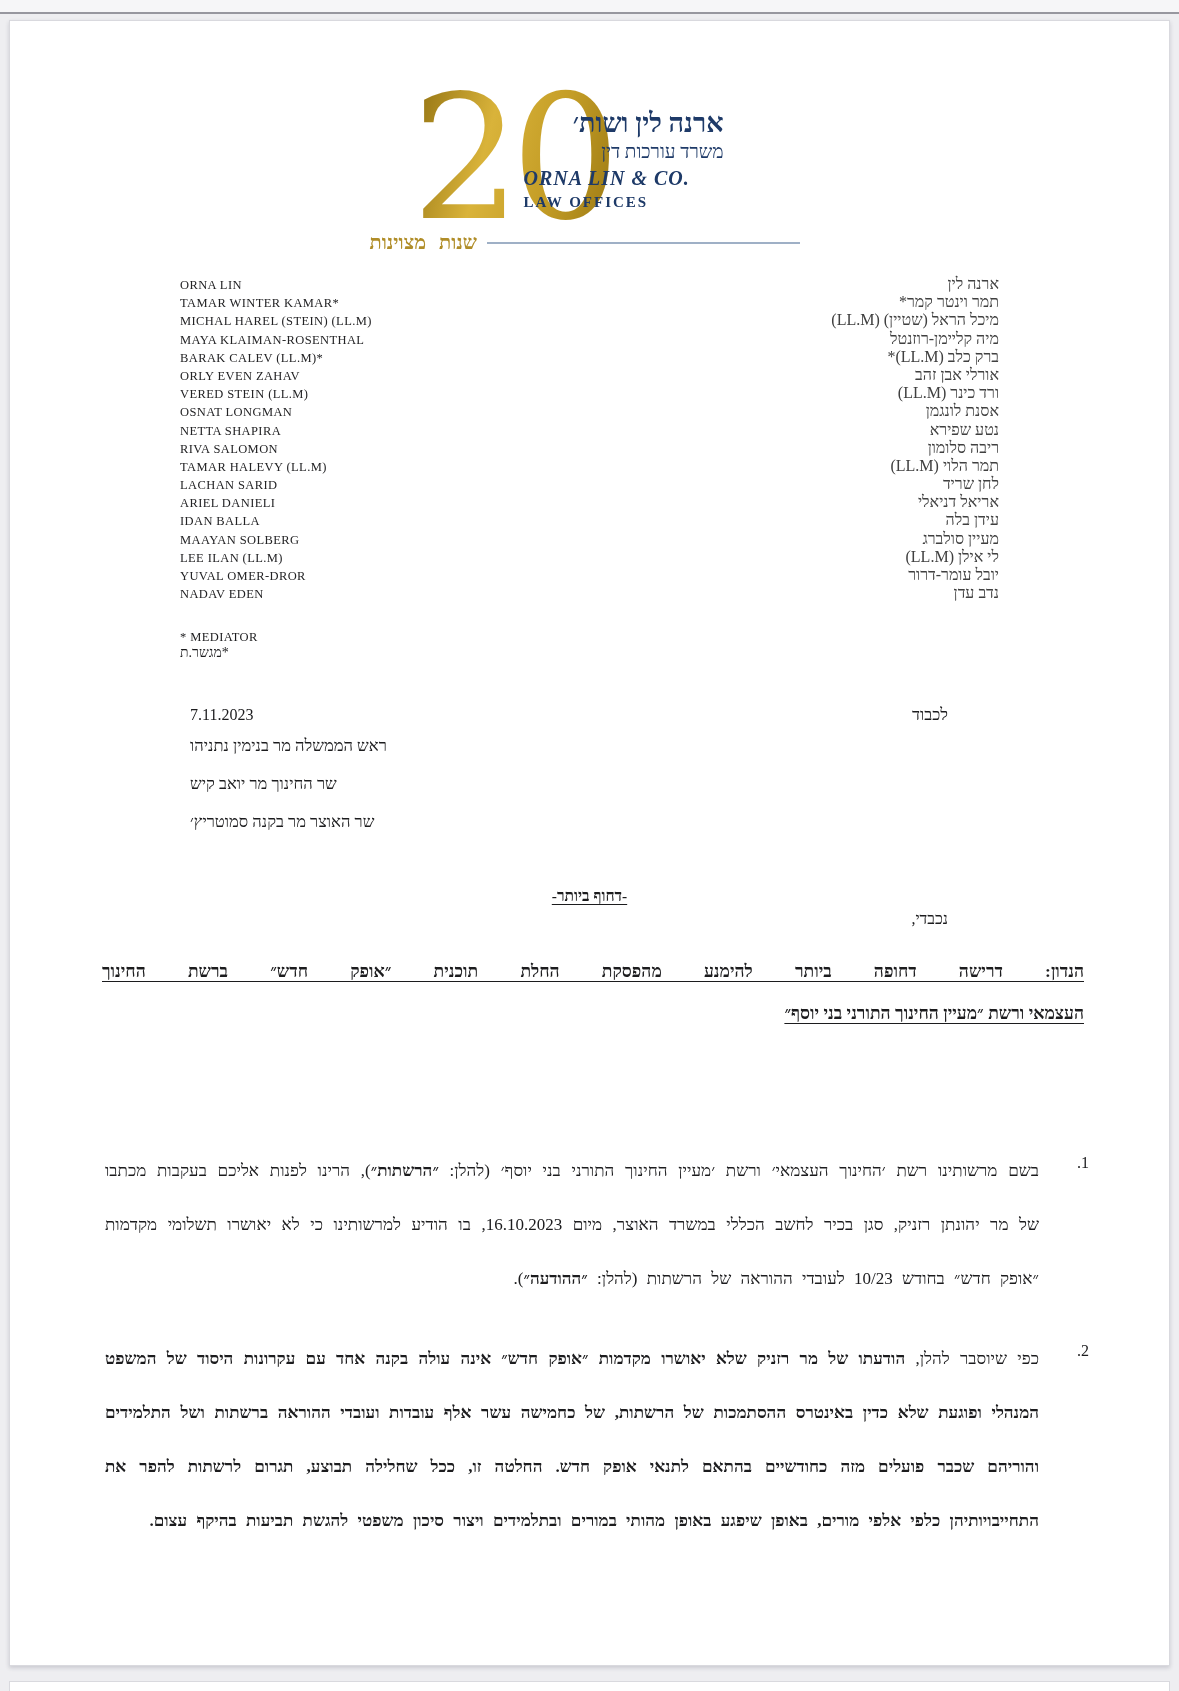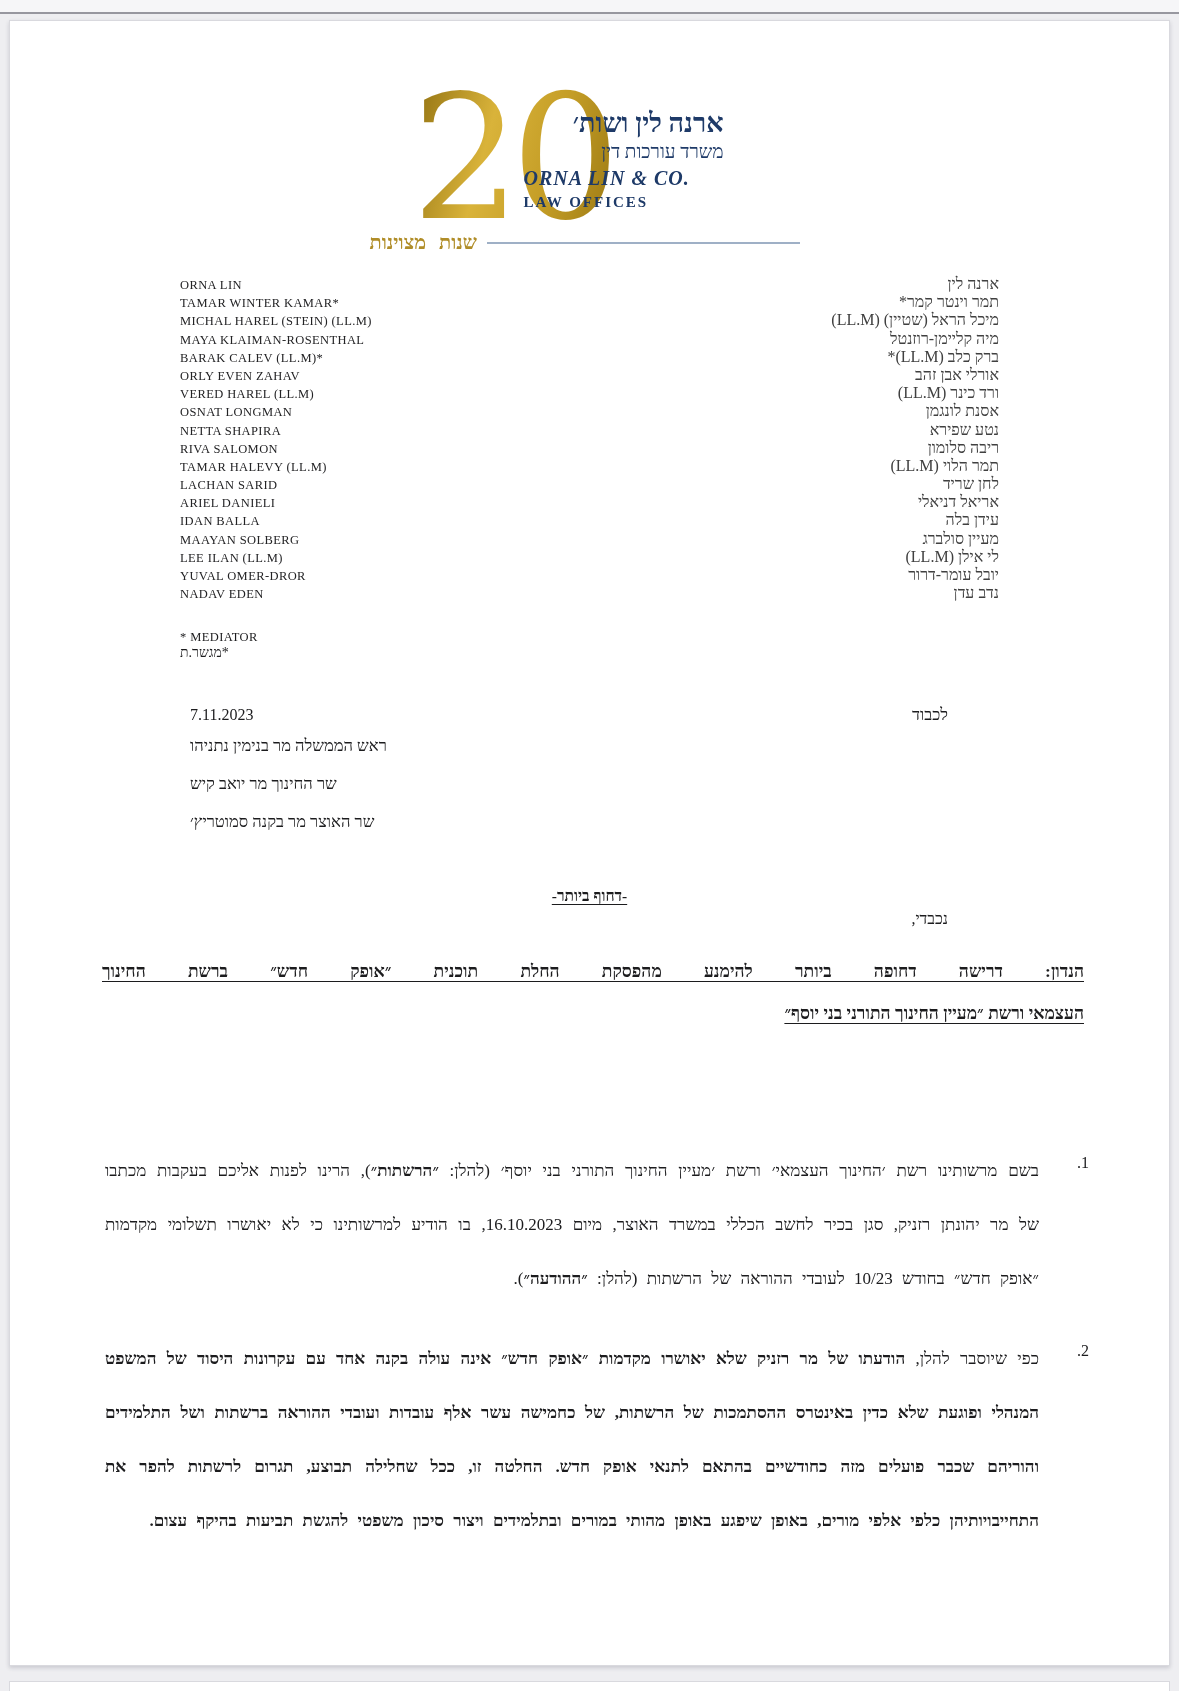--- a/index.html
+++ b/index.html
@@ -126,21 +126,21 @@
         </div>
         <div class="att-row">
           <span class="att-en">BARAK CALEV (LL.M)*</span>
           <span class="att-he">ברק כלב (LL.M)*</span>
         </div>
         <div class="att-row">
           <span class="att-en">ORLY EVEN ZAHAV</span>
           <span class="att-he">אורלי אבן זהב</span>
         </div>
         <div class="att-row">
-          <span class="att-en">VERED HAREL (LL.M)</span>
+          <span class="att-en">VERED STEIN (LL.M)</span>
           <span class="att-he">ורד כינר (LL.M)</span>
         </div>
         <div class="att-row">
           <span class="att-en">OSNAT LONGMAN</span>
           <span class="att-he">אסנת לונגמן</span>
         </div>
         <div class="att-row">
           <span class="att-en">NETTA SHAPIRA</span>
           <span class="att-he">נטע שפירא</span>
         </div>

